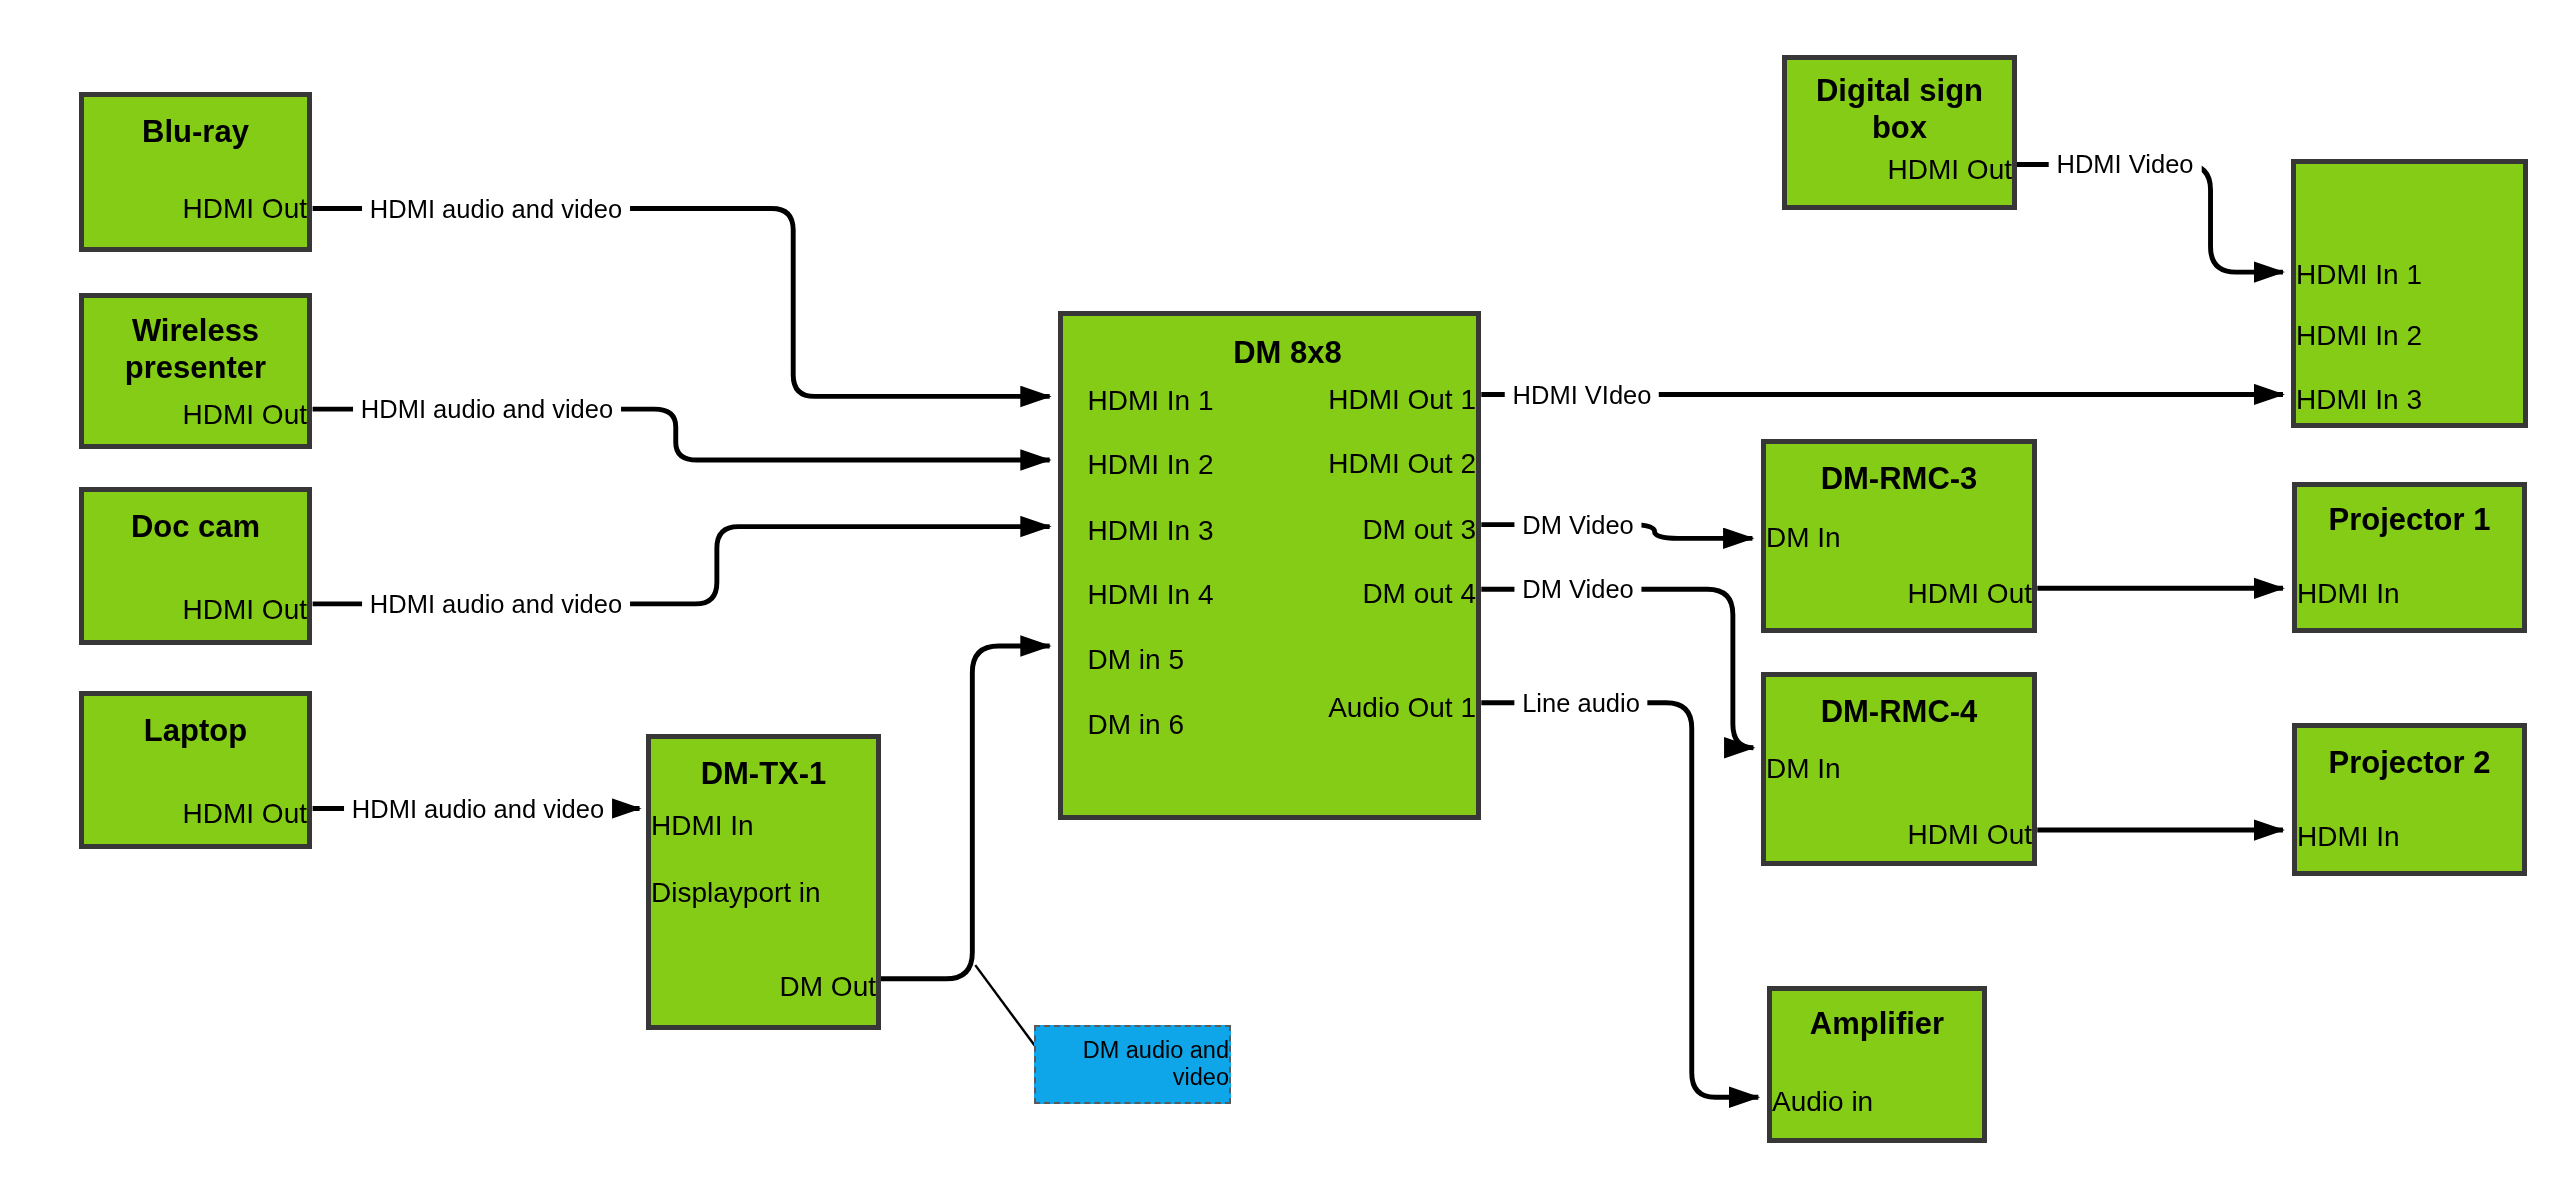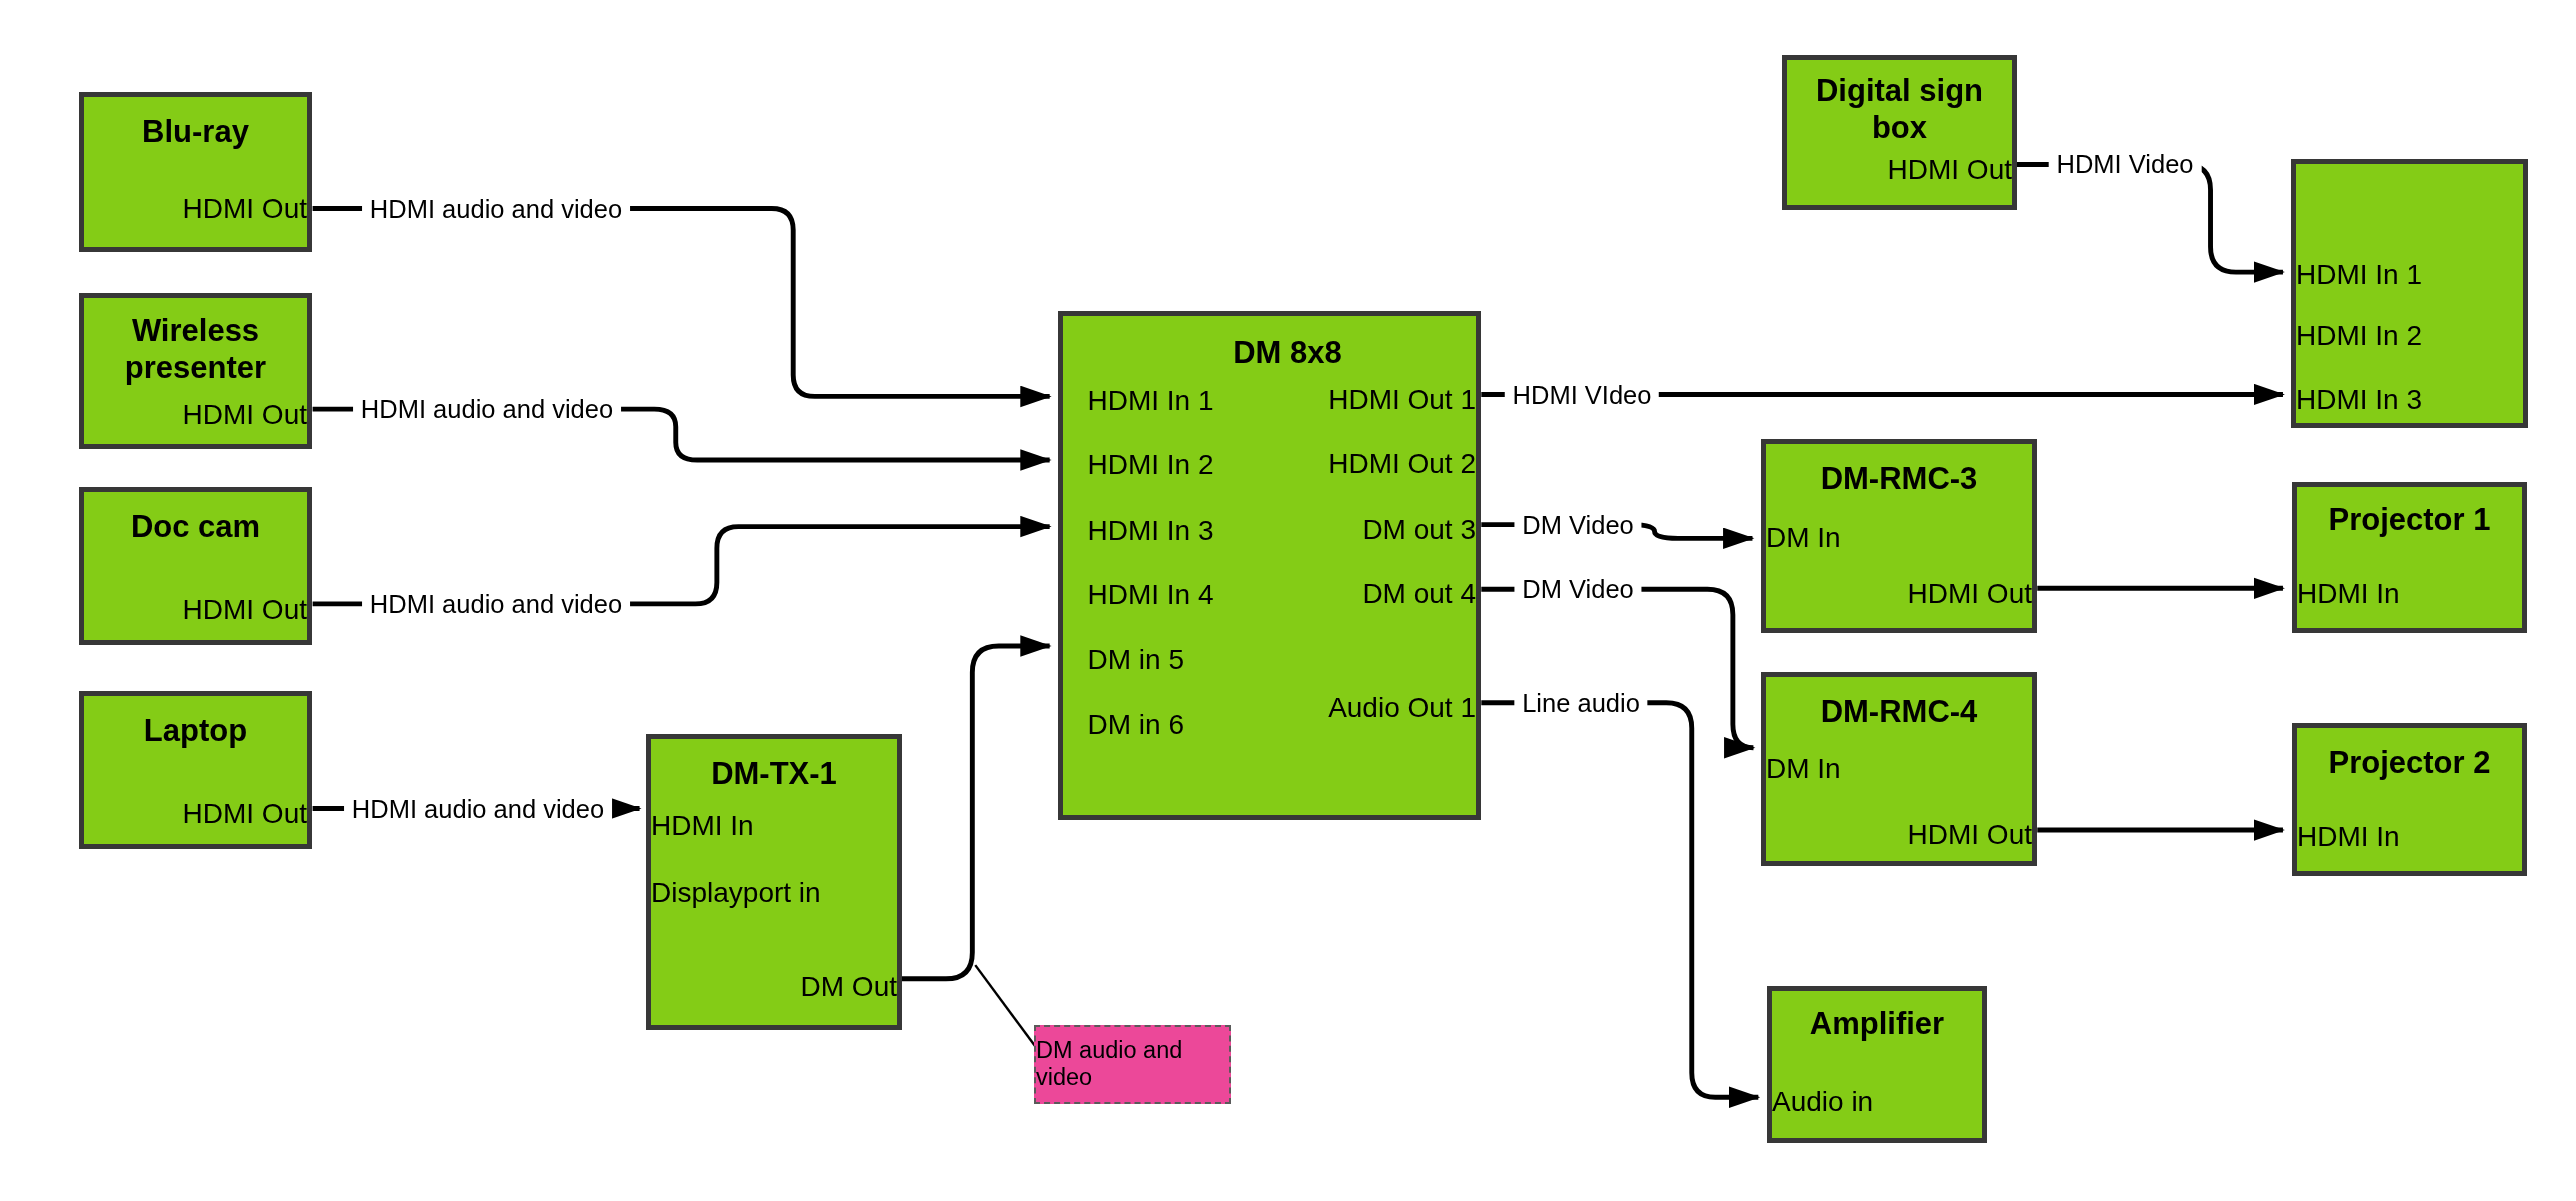--- a/index.html
+++ b/index.html
@@ -11,22 +11,22 @@
   .node{position:absolute;background:#84cc16;border:5.9px solid #373737;box-sizing:border-box;}
   .title{position:absolute;left:0;right:0;text-align:center;font-weight:bold;
          font-size:31px;line-height:37px;white-space:nowrap;}
   .port{position:absolute;left:0;right:0;box-sizing:border-box;padding:0 0;
         font-size:28px;line-height:33px;white-space:nowrap;}
   .port.right{text-align:right;}
   .port.pad25{padding-left:24.5px;}
   .wlabel{position:absolute;transform:translate(-50%,-50%);background:#ffffff;
           padding:1px 7.8px;font-size:25.5px;line-height:29px;white-space:nowrap;}
   .dashedbox{position:absolute;border:2px dashed #5a5a5a;box-sizing:border-box;
-             text-align:left;font-size:23.5px;line-height:27.4px;padding-top:9.8px;
-             background:#ec4899;}
+             text-align:right;font-size:23.5px;line-height:27.4px;padding-top:9.8px;
+             background:#0ea5e9;}
 </style>
 </head>
 <body>
 
 <div id="stage">
 
   <svg id="wires" viewBox="0 0 2631 1227">
     <defs>
       <marker id="arrow" markerUnits="userSpaceOnUse" markerWidth="34" markerHeight="24" refX="30" refY="11" orient="auto">
         <path d="M0,0 L32,11 L0,22 Z" fill="#000000"></path>
@@ -63,21 +63,21 @@
   <div class="node" style="left:79px;top:487px;width:233px;height:158px;">
     <div class="title" style="top:15.7px;">Doc cam</div>
     <div class="port right" style="top:101px;">HDMI Out</div>
   </div>
 
   <div class="node" style="left:79px;top:691px;width:233px;height:158px;">
     <div class="title" style="top:15.7px;">Laptop</div>
     <div class="port right" style="top:101px;">HDMI Out</div>
   </div>
 
-  <div class="node" style="left:646px;top:734px;width:256px;height:296px;">
+  <div class="node" style="left:646px;top:734px;width:235px;height:296px;">
     <div class="title" style="top:15.7px;">DM-TX-1</div>
     <div class="port" style="top:70px;">HDMI In</div>
     <div class="port" style="top:137px;">Displayport in</div>
     <div class="port right" style="top:231px;">DM Out</div>
   </div>
 
   <div class="node" style="left:1058px;top:311px;width:423px;height:509px;">
     <div class="title" style="top:18px;padding-left:36px;">DM 8x8</div>
     <div class="port pad25" style="top:68px;width:55%;">HDMI In 1</div>
     <div class="port pad25" style="top:132px;width:55%;">HDMI In 2</div>

